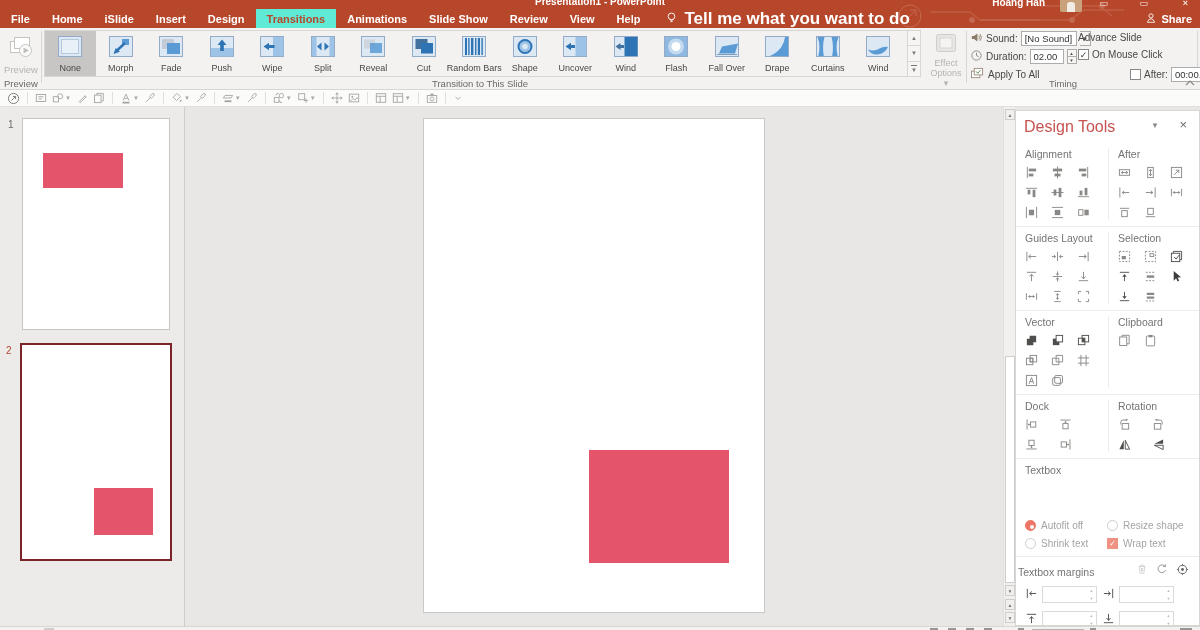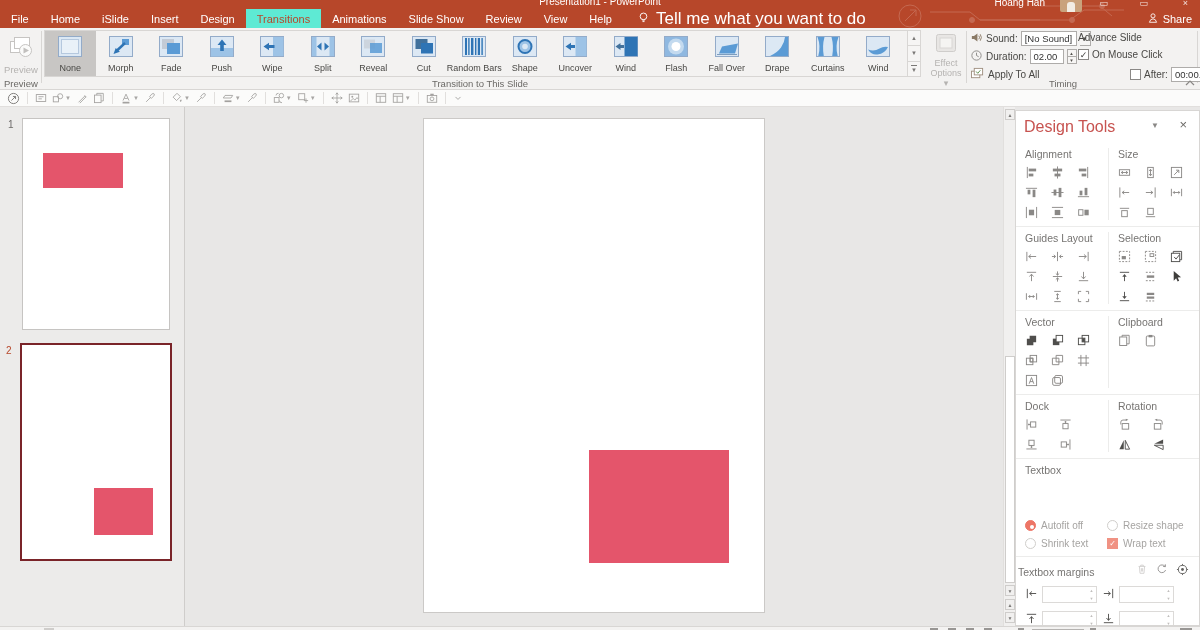--- a/index.html
+++ b/index.html
@@ -1,21 +1,21 @@
 <!DOCTYPE html>
 <html><head>
 <meta charset="utf-8">
 <style>
   * { margin:0; padding:0; box-sizing:border-box; }
   html,body { width:1200px; height:630px; overflow:hidden; }
   body { font-family:"Liberation Sans","DejaVu Sans",sans-serif; font-size:11px; color:#444; }
   .app { position:relative; width:1200px; height:630px; background:#e8e7e6; overflow:hidden; }
 
   
-  .top { position:absolute; left:0; top:0; width:1200px; height:28px; background:#B7472A; overflow:hidden; }
+  .top { position:absolute; left:0; top:0; width:1200px; height:28px; background:#B7472A; overflow:hidden;font-weight:bold; }
   .title-row { position:relative; height:9px; }
   .win-title { position:absolute; left:0; right:0; top:-4px; text-align:center; color:#fff; font-size:10px; }
   .tb-user { position:absolute; right:155px; top:-3px; color:#fff; font-size:10px; }
   .tb-avatar { position:absolute; right:118px; top:0; width:22px; height:12px; background:#c9a27c; border-radius:0 0 2px 2px; }
   .tb-avatar:before { content:""; position:absolute; left:7px; top:2px; width:8px; height:10px; background:#f2ede4; border-radius:3px 3px 0 0; }
   .winbtn { position:absolute; top:-2px; color:rgba(255,255,255,.85); font-size:9px; }
   .menu-row { position:relative; height:19px; display:flex; align-items:stretch; }
   .tab { display:flex; align-items:center; padding:0 11px; color:#fff; font-size:11px; cursor:default; }
   .tab.active { background:#5eead4; color:#B7472A; }
   .tellme { display:flex; align-items:center; gap:6px; color:#fff; font-size:17px; padding:0 10px; margin-left:4px; }
@@ -618,21 +618,21 @@
                 </span>
                 <span class="dt-ic">
                   <svg width="13" height="13" viewBox="0 0 14 14" fill="none" stroke-width="1">
                     <rect x="1.8" y="4" width="4.6" height="6" stroke="#8a8886"></rect>
                     <rect x="8" y="4" width="4.6" height="6" fill="#8a8886" stroke="none"></rect>
                   </svg>
                 </span>
               </div>
             </div>
             <div class="dt-col dt-col-r">
-              <div class="dt-label">Size</div>
+              <div class="dt-label">After</div>
               <div class="dt-grid" style="grid-template-columns: repeat(3, 26px);">
                 <span class="dt-ic">
                   <svg width="13" height="13" viewBox="0 0 14 14" fill="none" stroke-width="1">
                     <rect x="1.5" y="4" width="11" height="6" stroke="#8a8886"></rect>
                     <path d="M3.5 7h7 M5.3 5.6L3.5 7l1.8 1.4 M8.7 5.6L10.5 7 8.7 8.4" stroke="#8a8886"></path>
                   </svg>
                 </span>
                 <span class="dt-ic">
                   <svg width="13" height="13" viewBox="0 0 14 14" fill="none" stroke-width="1">
                     <rect x="4" y="1.5" width="6" height="11" stroke="#8a8886"></rect>

